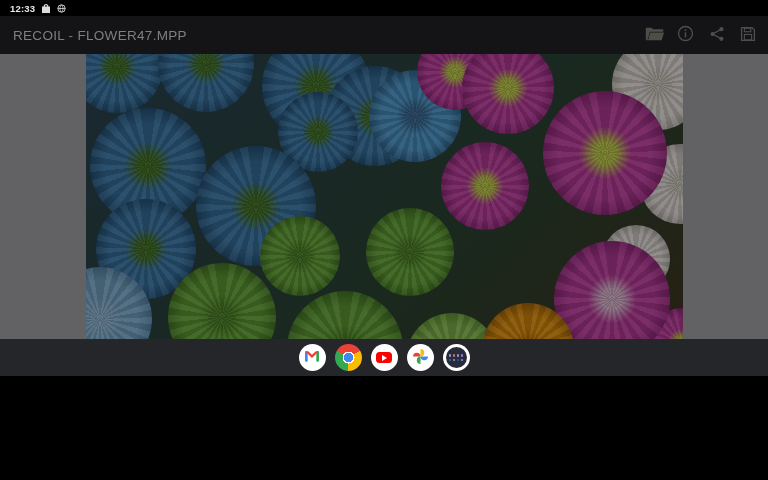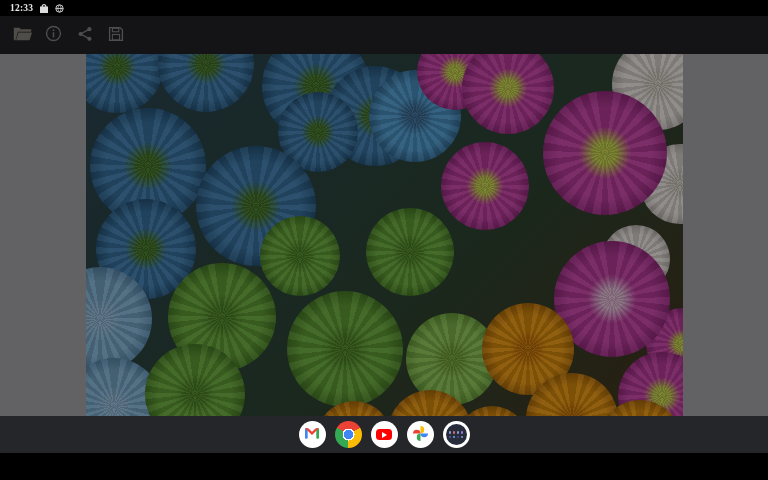--- a/index.html
+++ b/index.html
@@ -1,17 +1,17 @@
 <!DOCTYPE html>
 <html><head>
 <meta charset="utf-8">
 <style>
   html,body{margin:0;padding:0;background:#000;}
-  .screen{position:relative;width:768px;height:453px;overflow:hidden;
-    font-family:Liberation Serif, serif;background:#ffffff;}
+  .screen{position:relative;width:768px;height:376px;overflow:hidden;
+    font-family:Liberation Sans, sans-serif;background:#ffffff;}
 
   
   .status-bar{position:absolute;left:0;top:0;width:768px;height:16px;background:#000;
     display:flex;align-items:center;gap:7px;padding-left:10px;box-sizing:border-box;}
   .status-time{color:#e9e9e9;font-size:9.5px;font-weight:bold;letter-spacing:.2px;}
   .status-ic{display:flex;align-items:center;}
 
   
   .app-bar{position:absolute;left:0;top:16px;width:768px;height:38px;background:#141416;
     display:flex;align-items:center;box-sizing:border-box;padding:0 11px 0 13px;}
@@ -70,20 +70,21 @@
     </span>
     <span class="status-ic">
       <svg viewBox="0 0 10 10" width="9" height="9">
           <circle cx="5" cy="5" r="4.1" fill="none" stroke="#dcdcdc" stroke-width="1"></circle>
           <path d="M.9 5h8.2M5 .9c2.3 2.4 2.3 5.8 0 8.2M5 .9c-2.3 2.4-2.3 5.8 0 8.2" stroke="#dcdcdc" fill="none" stroke-width=".9"></path>
         </svg>
     </span>
   </div>
 
   <div class="app-bar">
+    <div class="app-title">RECOIL - FLOWER47.MPP</div>
     <div class="appbar-actions">
       <button class="icon-btn" title="open-folder-icon">
         <span>
           <svg viewBox="0 0 24 20" width="19" height="16">
               <path d="M1 2h7l2 2h13v3H6.2L3.2 18H1z" fill="#4f4d47"></path>
               <path d="M6.8 8H24l-3 10H3.8z" fill="#4f4d47"></path>
             </svg>
         </span>
       </button>
       <button class="icon-btn" title="info-icon">

